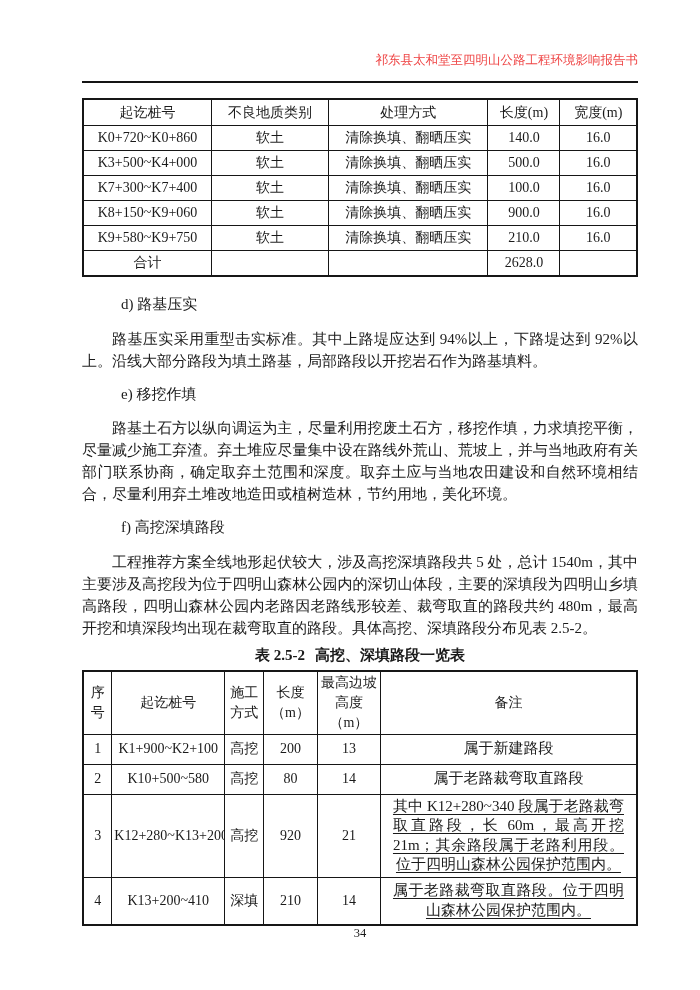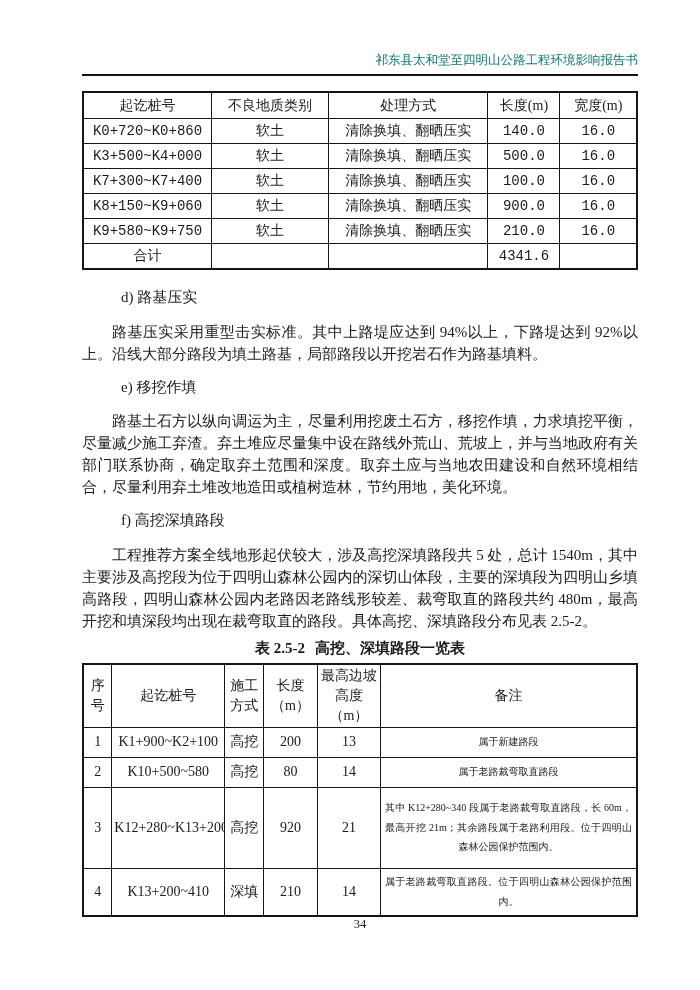--- a/index.html
+++ b/index.html
@@ -15,39 +15,39 @@
 
   
   .doc-header {
     padding-top: 52px;
     border-bottom: 2px solid #141414;
   }
   .doc-header-text {
     text-align: right;
     font-size: 12.5px;
     line-height: 16px;
-    padding-bottom: 6px;
-    color: #0f766e;
+    padding-bottom: 13px;
+    color: #ef4444;
   }
 
   
   table { border-collapse: collapse; width: 100%; table-layout: fixed; }
   table { border: 2px solid #161616; }
   th, td {
     border: 1.5px solid #161616;
     text-align: center;
     vertical-align: middle;
     font-weight: normal;
     font-size: 14px;
     padding: 1px 2px;
     overflow: hidden;
   }
   .table-soft { margin-top: 15px; }
   .table-soft th { height: 23px; }
-  .table-soft td { height: 22px; font-family: Liberation Mono, monospace; }
+  .table-soft td { height: 22px; }
 
   
   .text-block { margin-top: 14px; }
   .section-heading {
     font-size: 15px; line-height: 27.5px;
     text-indent: 2em; margin: 9px;
   }
   .section-para {
     font-size: 15px; line-height: 22px;
     text-indent: 2em; text-align: justify; margin: 0;
@@ -58,22 +58,23 @@
     margin-top: 5px;
     text-align: center;
     font-size: 15px; font-weight: bold; line-height: 22px;
   }
   .table2-caption .cap-label { margin-right: 10px; }
   .table-cutfill { margin-top: 4px; }
   .table-cutfill th { height: 40px; line-height: 20px; white-space: pre-line; }
   .row-h1 td { height: 25px; }
   .row-h3 td { height: 76px; }
   .row-h4 td { height: 42px; }
-  .remark-cell { font-size: 10px; line-height: 19.5px; padding: 2px 4px; }
+  .remark-cell { font-size: 15px; line-height: 19.5px; padding: 2px 12px; }
   .remark-underlined {
+    text-decoration: underline;
     text-underline-offset: 3px;
     text-align: justify;
     text-align-last: center;
     margin-left: 20px;
   }
 
   .page-number {
     text-align: center;
     font-size: 12.5px;
   }
@@ -136,21 +137,21 @@
         <td>K9+580~K9+750</td>
         <td>软土</td>
         <td>清除换填、翻晒压实</td>
         <td>210.0</td>
         <td>16.0</td>
       </tr>
       <tr>
         <td>合计</td>
         <td></td>
         <td></td>
-        <td>4341.6</td>
+        <td>2628.0</td>
         <td></td>
       </tr>
     </tbody>
       </table>
 
     <div class="text-block">
       <p class="section-heading">d) 路基压实</p>
       <p class="section-para">路基压实采用重型击实标准。其中上路堤应达到 94%以上，下路堤达到 92%以上。沿线大部分路段为填土路基，局部路段以开挖岩石作为路基填料。</p>
       <p class="section-heading">e) 移挖作填</p>
       <p class="section-para">路基土石方以纵向调运为主，尽量利用挖废土石方，移挖作填，力求填挖平衡，尽量减少施工弃渣。弃土堆应尽量集中设在路线外荒山、荒坡上，并与当地政府有关部门联系协商，确定取弃土范围和深度。取弃土应与当地农田建设和自然环境相结合，尽量利用弃土堆改地造田或植树造林，节约用地，美化环境。</p>

